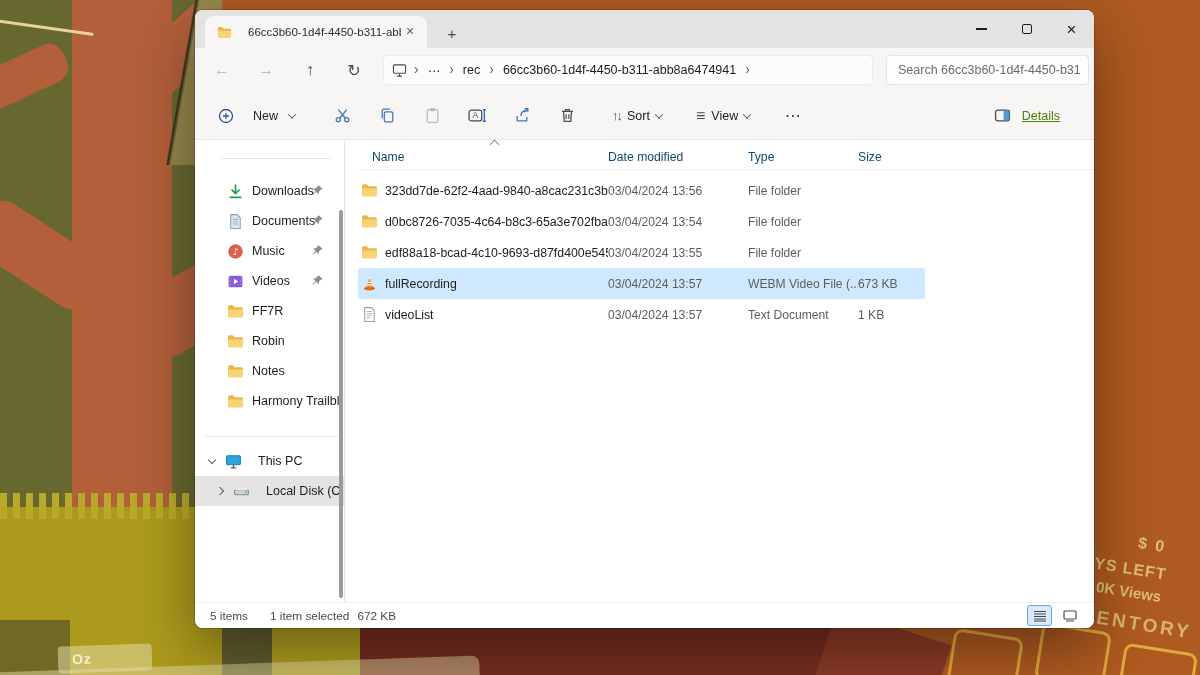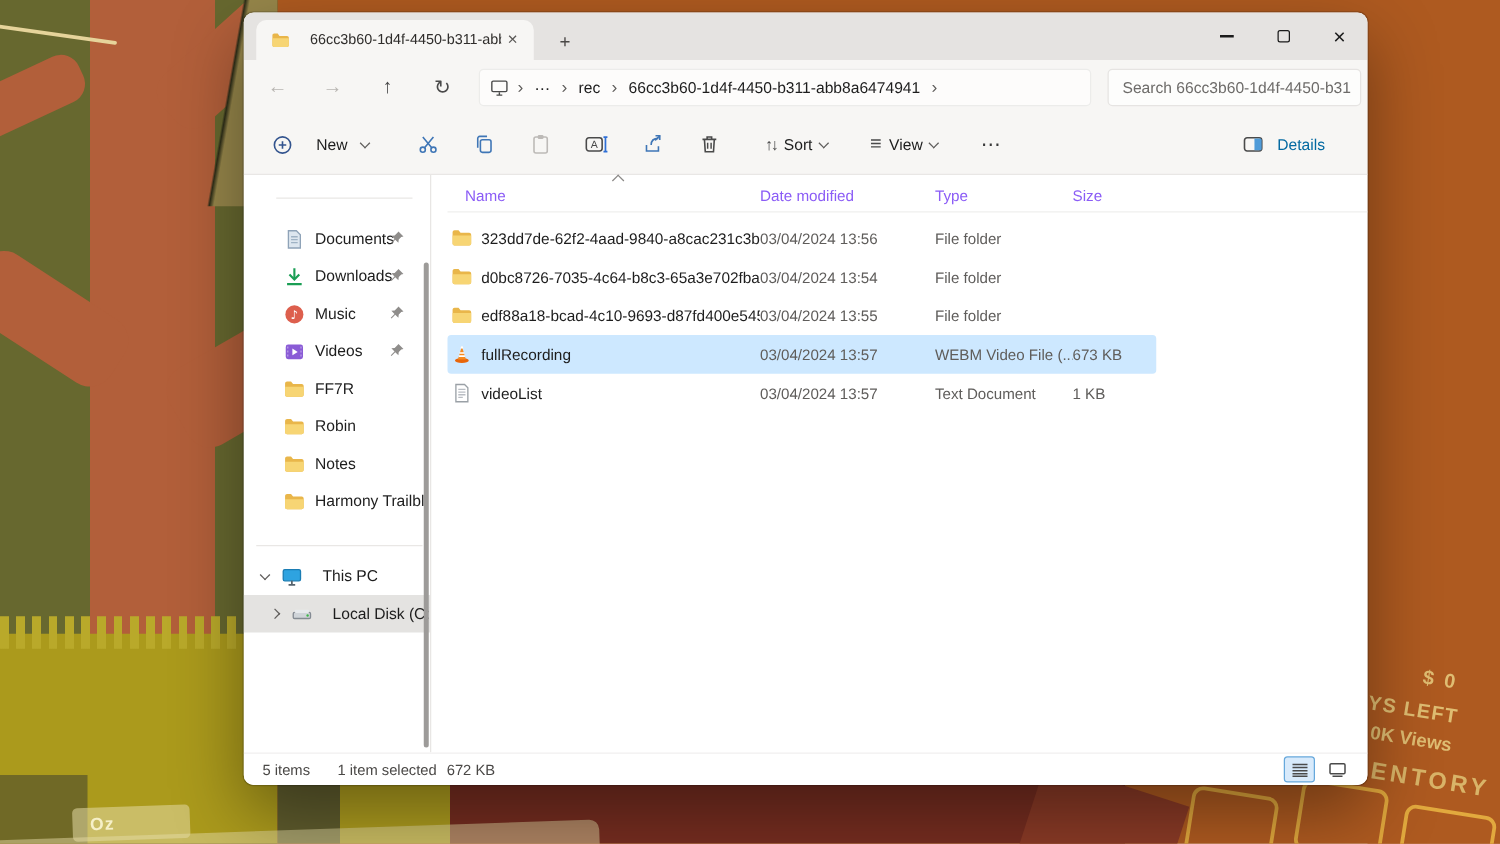--- a/index.html
+++ b/index.html
@@ -79,21 +79,21 @@
   .toolbar { height:48px; background:#f7f6f4; border-bottom:1px solid #e9e7e5; display:flex; align-items:center; padding:0 14px; }
   .tb-btn { display:flex; align-items:center; gap:11px; padding:6px 9px; border-radius:5px; font-size:12.5px; color:#1d1d1d; }
   .tb-ic { width:45px; height:34px; display:flex; align-items:center; justify-content:center; border-radius:5px; }
   .chev { width:6px; height:6px; border-right:1.3px solid #5f5d5b; border-bottom:1.3px solid #5f5d5b;
           transform:rotate(45deg) translate(-1px,-1px); }
   .tb-label-btn { display:flex; align-items:center; gap:6px; padding:6px 10px; border-radius:5px; font-size:12.5px; color:#1d1d1d; }
   .glyph-sort { font-size:13px; color:#4a4a4a; letter-spacing:-2px; }
   .glyph-view { font-size:16px; color:#4a4a4a; }
   .glyph-more { font-size:16px; color:#3a3a3a; letter-spacing:1px; }
   .tb-spacer { flex:1; }
-  .details-btn { display:flex; align-items:center; gap:11px; font-size:12.5px; color:#0369a1; margin-right:12px; padding:6px 8px; border-radius:5px; }
+  .details-btn { display:flex; align-items:center; gap:11px; font-size:12.5px; color:#4d7c0f; margin-right:12px; padding:6px 8px; border-radius:5px;text-decoration:underline; }
 
   
   .content { position:relative; height:462px; display:flex; background:#fff; }
   .sidebar { position:relative; width:150px; height:100%; border-right:1px solid #e8e6e4; }
   .sb-hairline { height:1px; background:#e9e7e5; margin:18px 14px 0 26px; }
   .sb-list { margin-top:17px; }
   .sb-item { height:30px; display:flex; align-items:center; padding-left:32px; position:relative; border-radius:4px; }
   .sb-ic { width:17px; height:17px; margin-right:8px; flex:0 0 auto; }
   .sb-label { font-size:12.5px; color:#1d1d1d; white-space:nowrap; overflow:hidden; }
   .pin { position:absolute; right:20px; top:8px; width:13px; height:13px; }
@@ -102,21 +102,21 @@
   .tree-chev { width:6px; height:6px; border-right:1.3px solid #5f5d5b; border-bottom:1.3px solid #5f5d5b; flex:0 0 auto; }
   .chev-open { transform:rotate(45deg); margin:0 10px 2px 14px; }
   .chev-closed { transform:rotate(-45deg); margin:0 10px 0 22px; }
   .sb-selected { background:#e4e3e1; }
   .sb-scroll { position:absolute; right:1px; top:70px; width:4px; height:388px; background:#9d9b99; border-radius:2px; }
 
   
   .filearea { position:relative; flex:1; }
   .fheader { position:relative; margin-left:13px; margin-top:4px; height:26px; display:grid;
              grid-template-columns:250px 140px 110px 67px; align-items:end; border-bottom:1px solid #f0efee; }
-  .fh { font-size:12.2px; color:#8b5cf6; padding-bottom:5px; position:relative; }
+  .fh { font-size:12.2px; color:#0c4a6e; padding-bottom:5px; position:relative; }
   .fh-name { padding-left:14px; }
   .sort-caret { position:absolute; left:133px; top:-3px; width:7px; height:7px;
                 border-left:1.3px solid #8a8886; border-top:1.3px solid #8a8886; transform:rotate(45deg); }
   .frows { margin-top:5px; }
   .frow { margin-left:13px; width:567px; height:31px; display:grid; grid-template-columns:250px 140px 110px 67px;
           align-items:center; border-radius:3px; }
   .frow-selected { background:#cde8ff; }
   .fname-cell { display:flex; align-items:center; gap:7px; overflow:hidden; }
   .fic { width:17px; height:17px; flex:0 0 auto; margin-left:3px; }
   .fname { font-size:12.3px; color:#1d1d1d; white-space:nowrap; overflow:hidden; }
@@ -303,41 +303,41 @@
   <div class="content">
 
     <div class="sidebar">
       <div class="sb-hairline"></div>
       <div class="sb-list">
 
 
         <div class="sb-item">
           <span class="sb-ic">
               <svg viewBox="0 0 16 16" width="17" height="17">
-                <path d="M3.5 1.5h6l3 3v10h-9z" fill="#dde6ef" stroke="#8fa3b8" stroke-width="1"></path>
-                <path d="M5.5 6h5M5.5 8.2h5M5.5 10.4h5" stroke="#9fb2c4" stroke-width="1"></path>
-              </svg>
-            </span>
-          <span class="sb-label">Documents</span>
+                <path d="M8 1.5v8" stroke="#1a9e54" stroke-width="1.6" fill="none"></path>
+                <path d="M4.3 6.2L8 10l3.7-3.8" fill="none" stroke="#1a9e54" stroke-width="1.6"></path>
+                <path d="M2.5 13.5h11" stroke="#1a9e54" stroke-width="1.6"></path>
+              </svg>
+            </span>
+          <span class="sb-label">Downloads</span>
           <span class="pin">
               <svg viewBox="0 0 13 13" width="13" height="13">
                 <path d="M7.8 1.2l4 4-1.8.4L8 7.6l-.3 2.6L5.2 7.7l-3 3-.6-.6 3-3L2.1 4.6l2.6-.3 2-2z" fill="#8f8d8b"></path>
               </svg>
             </span>
         </div>
 
         <div class="sb-item">
           <span class="sb-ic">
               <svg viewBox="0 0 16 16" width="17" height="17">
-                <path d="M8 1.5v8" stroke="#1a9e54" stroke-width="1.6" fill="none"></path>
-                <path d="M4.3 6.2L8 10l3.7-3.8" fill="none" stroke="#1a9e54" stroke-width="1.6"></path>
-                <path d="M2.5 13.5h11" stroke="#1a9e54" stroke-width="1.6"></path>
-              </svg>
-            </span>
-          <span class="sb-label">Downloads</span>
+                <path d="M3.5 1.5h6l3 3v10h-9z" fill="#dde6ef" stroke="#8fa3b8" stroke-width="1"></path>
+                <path d="M5.5 6h5M5.5 8.2h5M5.5 10.4h5" stroke="#9fb2c4" stroke-width="1"></path>
+              </svg>
+            </span>
+          <span class="sb-label">Documents</span>
           <span class="pin">
               <svg viewBox="0 0 13 13" width="13" height="13">
                 <path d="M7.8 1.2l4 4-1.8.4L8 7.6l-.3 2.6L5.2 7.7l-3 3-.6-.6 3-3L2.1 4.6l2.6-.3 2-2z" fill="#8f8d8b"></path>
               </svg>
             </span>
         </div>
 
 
         <div class="sb-item">
           <span class="sb-ic">

